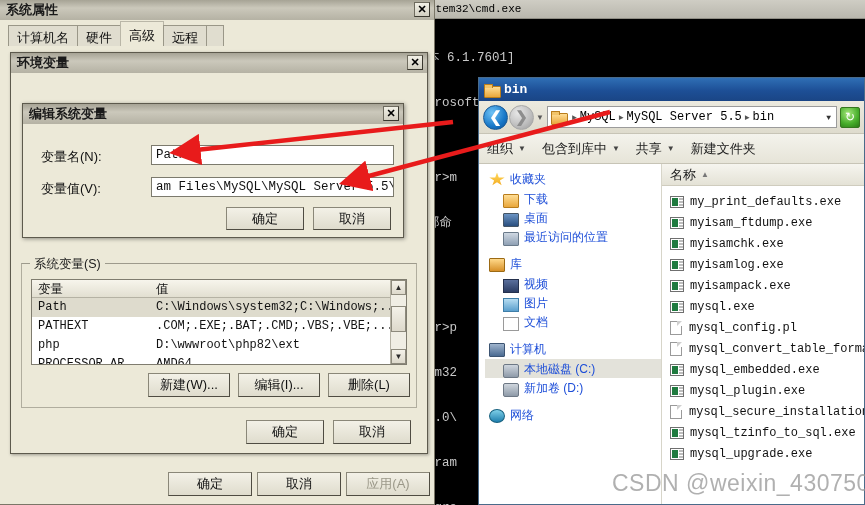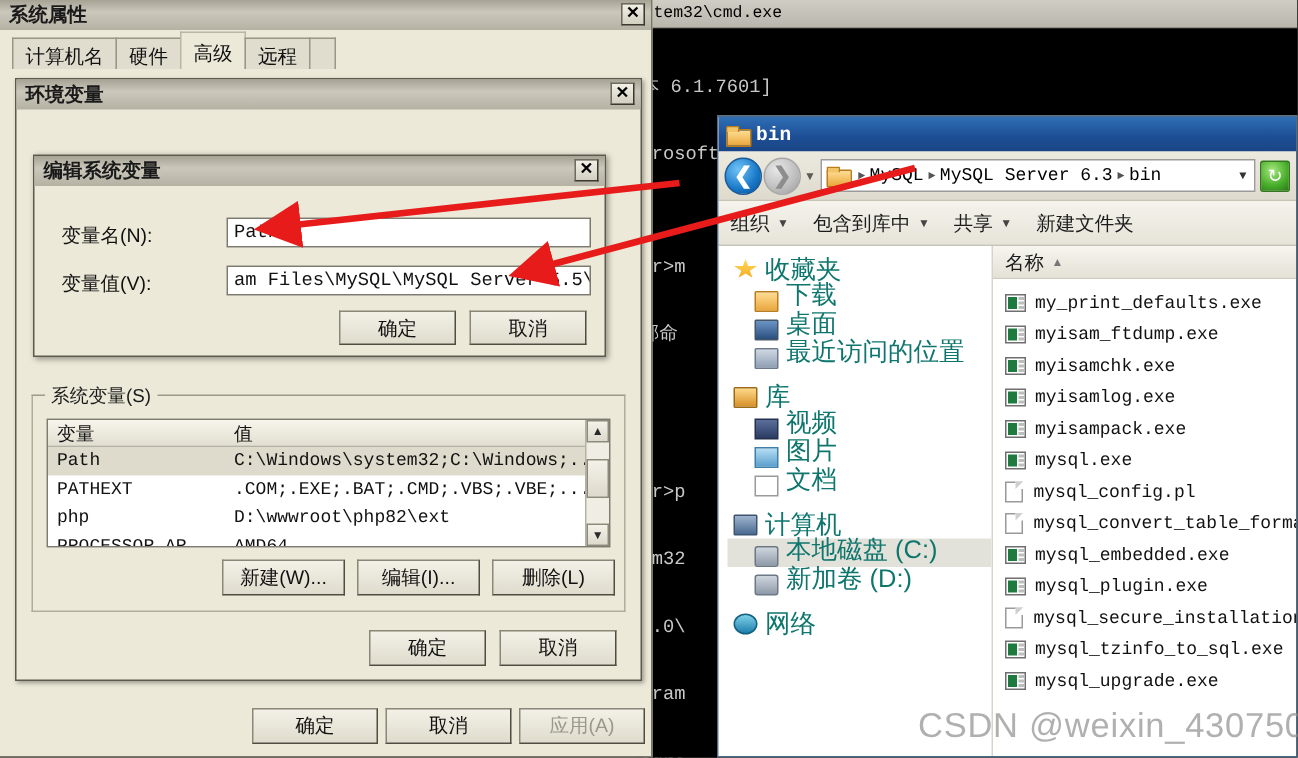--- a/index.html
+++ b/index.html
@@ -97,21 +97,21 @@
     height: 30px; background: linear-gradient(180deg,#f4f3ec 0%,#e6e4d8 100%);
     border-bottom: 1px solid #c7c4b6;
     display:flex; align-items:center; padding-left:8px; gap:16px;
     font-size:13px; color:#1b1b1b;
   }
   #ex-toolbar .tb { display:flex; align-items:center; gap:5px; }
   #ex-toolbar .caret { font-size:8px; color:#444; }
   #ex-main { display:flex; height: 342px; }
   #ex-navpane {
     width: 183px; background:#fff; border-right:1px solid #d7d5c9;
-    padding: 6px 0 0 6px; font-size: 17px; color:#0f766e; overflow:hidden;
+    padding: 6px 0 0 6px; font-size: 12px; color:#1d4ed8; overflow:hidden;
   }
   .np-row { display:flex; align-items:center; height: 19px; padding-left: 4px; white-space:nowrap; }
   .np-row.child { padding-left: 18px; align-items: flex-end; }
   .np-row.sel { background:#e3e2da; }
   .np-ico { width: 16px; height: 14px; margin-right: 5px; flex:none; position:relative; }
   .np-spacer { height: 9px; }
   #ex-filepane { flex:1; background:#fff; overflow:hidden; position:relative; }
   #fp-head {
     height: 22px; background: linear-gradient(180deg,#f6f5ef 0%,#e4e2d6 100%);
     border-bottom:1px solid #cfccbe; display:flex; align-items:center;
@@ -270,21 +270,21 @@
 
     <div id="ex-nav">
       <div class="navbtn back">❮</div>
       <div class="navbtn fwd">❯</div>
       <div class="navdrop">▼</div>
       <div id="addrbar">
         <span style="margin:0 4px 0 1px;"><span class="folder-ico"></span></span>
         <span class="sep">►</span>
         <span class="crumb">MySQL</span>
         <span class="sep">►</span>
-        <span class="crumb">MySQL Server 6.3</span>
+        <span class="crumb">MySQL Server 5.5</span>
         <span class="sep">►</span>
         <span class="crumb">bin</span>
         <span id="addr-drop">▼</span>
       </div>
       <div class="greenbtn">↻</div>
     </div>
 
     <div id="ex-toolbar">
       <div class="tb">
         <span>组织</span>

